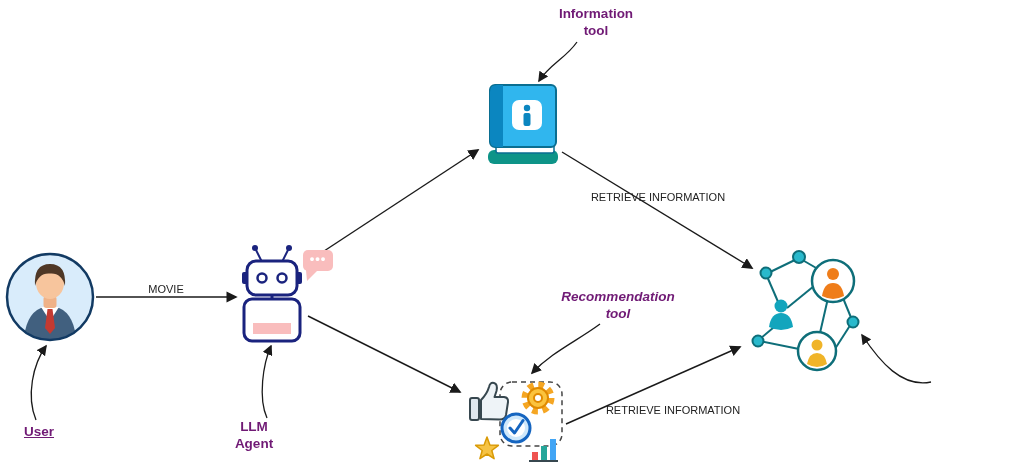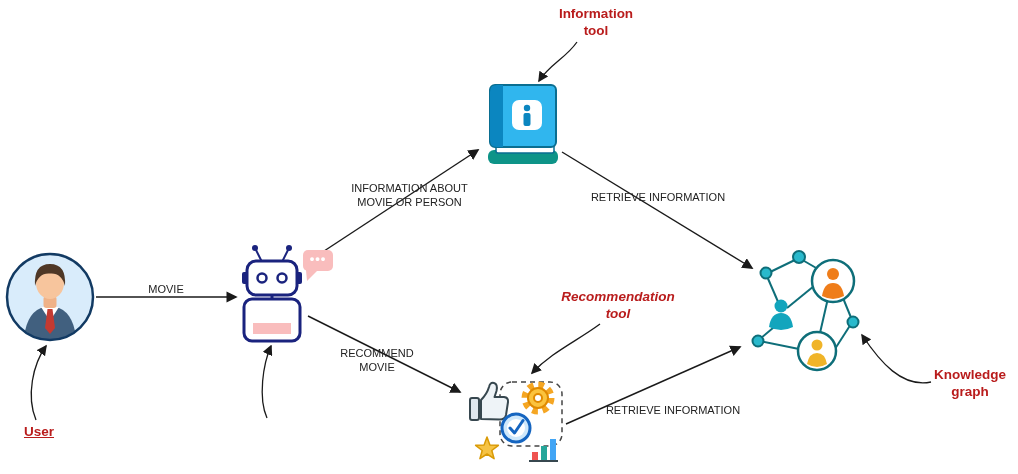--- a/index.html
+++ b/index.html
@@ -11,21 +11,21 @@
     background: #ffffff;
     overflow: hidden;
   }
   .diagram svg.layer {
     position: absolute;
     left: 0; top: 0;
     width: 1018px; height: 474px;
   }
   .label {
     position: absolute;
-    color: #b91c1c;
+    color: #701a75;
     white-space: pre-line;
     text-align: center;
   }
   .node-label {
     font-weight: 700;
     font-size: 13.5px;
     line-height: 1.25;
   }
   .edge-label {
     font-size: 11px;
@@ -170,28 +170,24 @@
         <path d="M 807 364 Q 809 353 817 353 Q 825 353 827 364 Q 822 367 817 367 Q 812 367 807 364 Z" fill="#f0b428"></path>
       </g>
     </g>
   </svg>
 
   <div class="bubble">
     <span>•••</span>
   </div>
 
   <div class="label node-label" style="left:8px; top:424px; width:62px;text-decoration:underline;">User</div>
+  <div class="label node-label" style="left:222px; top:419px; width:64px;">LLM
+Agent</div>
   <div class="label node-label" style="left:548px; top:6px; width:96px;">Information
 tool</div>
   <div class="label node-label" style="left:553px; top:289px; width:130px;font-style:italic;">Recommendation
 tool</div>
-  <div class="label node-label" style="left:922px; top:367px; width:96px;">Knowledge
-graph</div>
 
   <div class="label edge-label" style="left:130px; top:283px; width:72px;">MOVIE</div>
-  <div class="label edge-label" style="left:342px; top:182px; width:135px;">INFORMATION ABOUT
-MOVIE OR PERSON</div>
   <div class="label edge-label" style="left:583px; top:191px; width:150px;">RETRIEVE INFORMATION</div>
-  <div class="label edge-label" style="left:337px; top:347px; width:80px;">RECOMMEND
-MOVIE</div>
   <div class="label edge-label" style="left:598px; top:404px; width:150px;">RETRIEVE INFORMATION</div>
 
 </div>
 
 </body></html>

